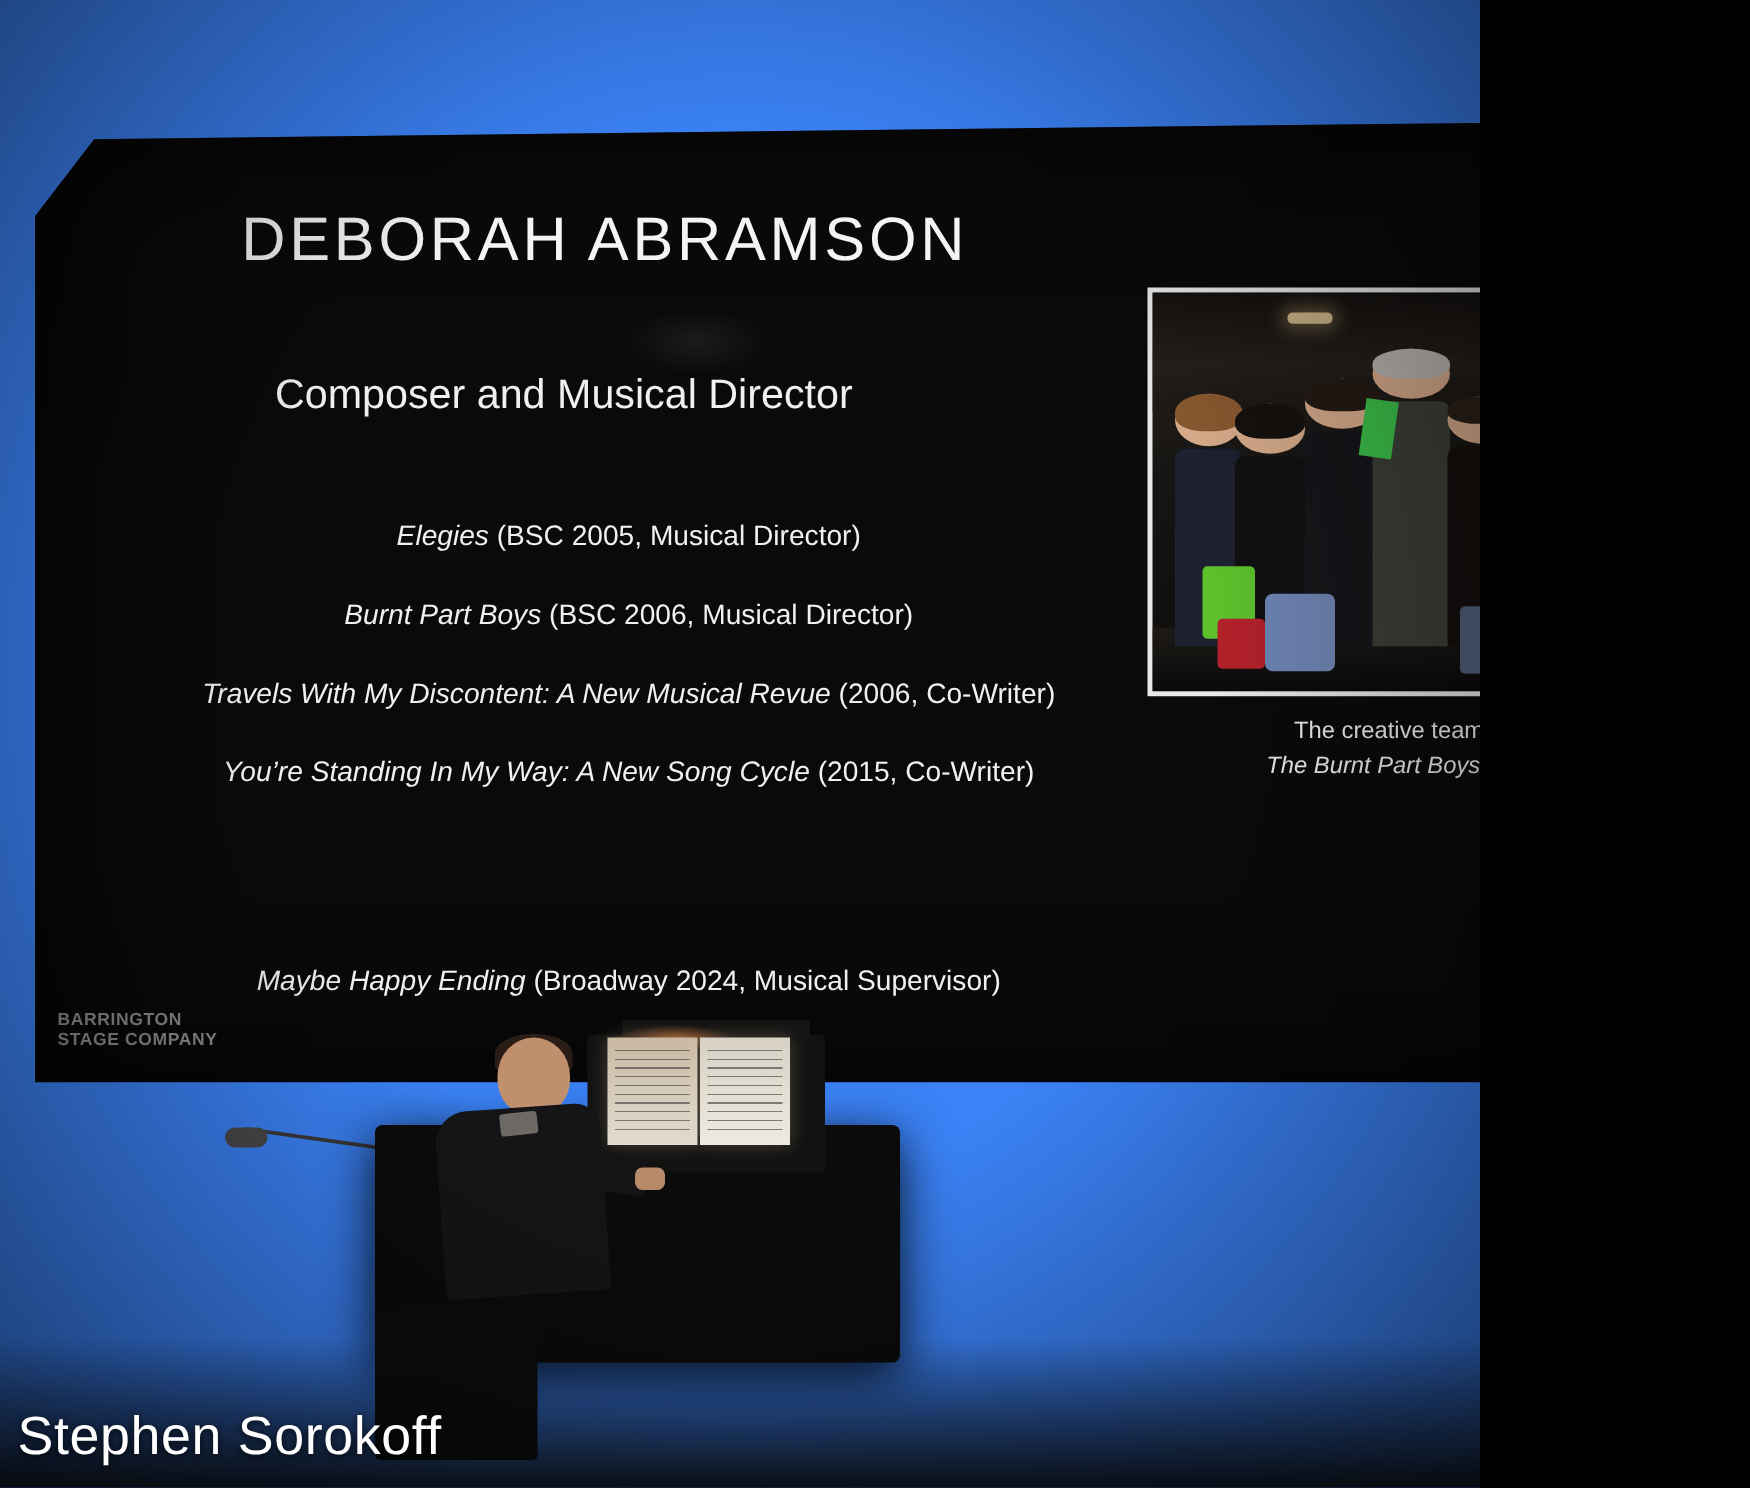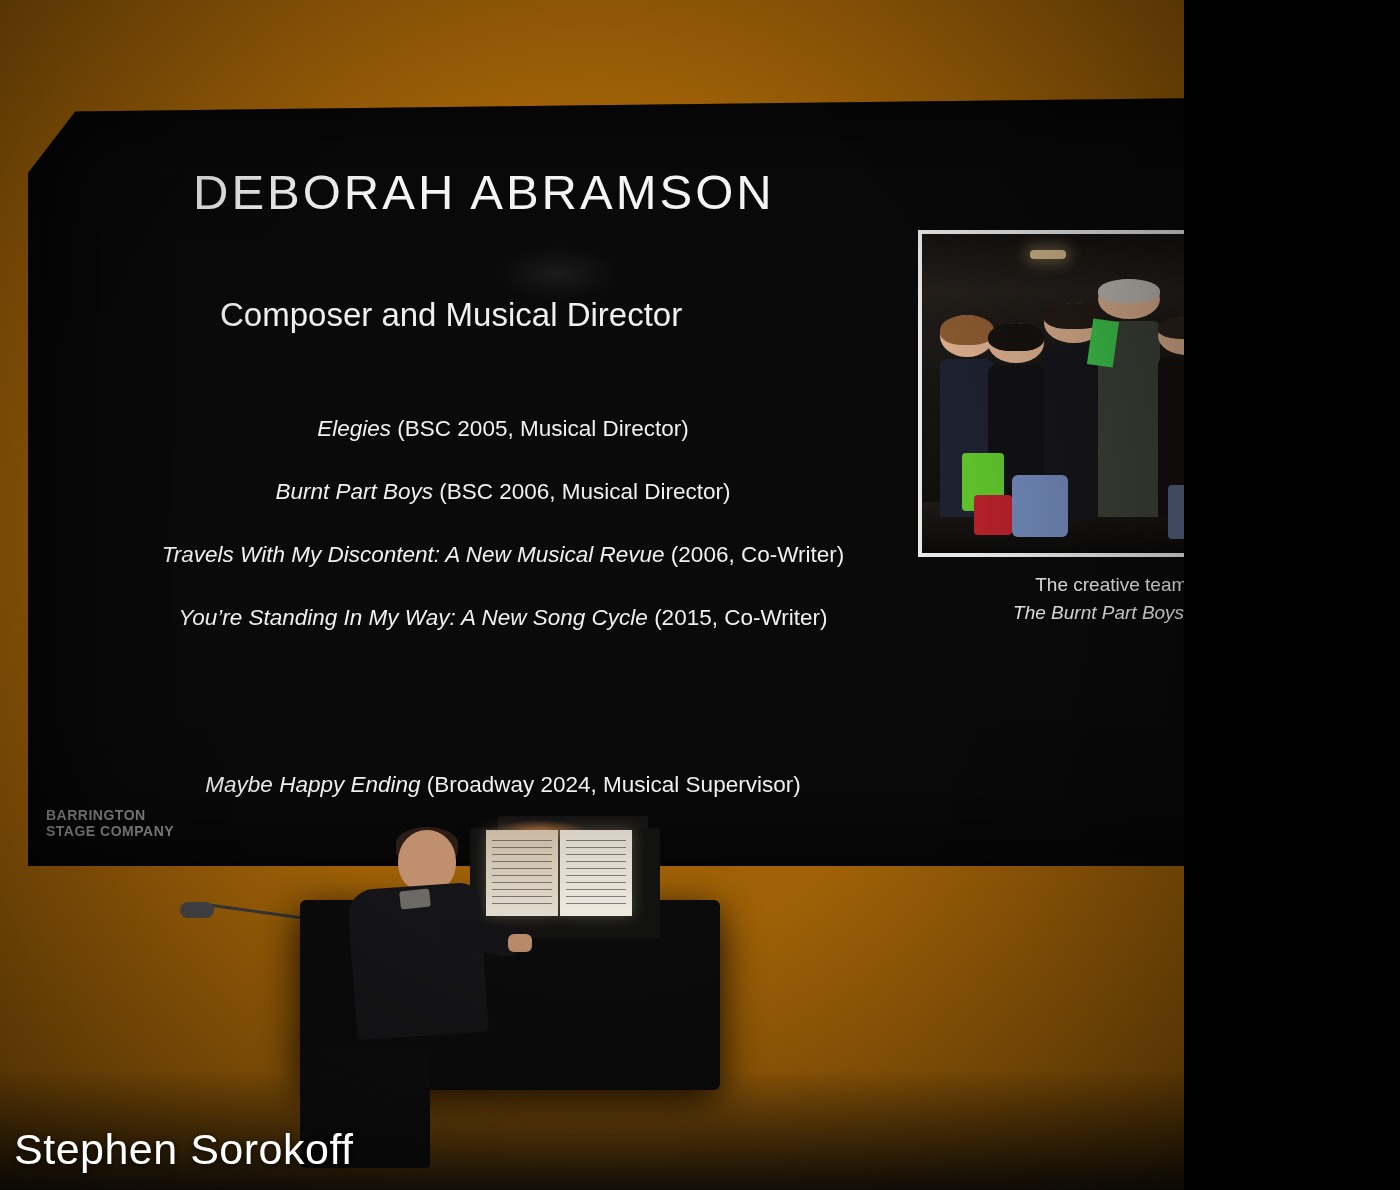--- a/index.html
+++ b/index.html
@@ -10,21 +10,21 @@
   body {
     width: 1400px;
     height: 1190px;
     overflow: hidden;
     font-family: "Liberation Sans", sans-serif;
   }
   .stage {
     position: relative;
     width: 1184px;
     height: 1190px;
-    background: #a16207;
+    background: #3b82f6;
     overflow: hidden;
   }
 
   
   .screen {
     position: absolute;
     left: 28px;
     top: 96px;
     width: 1352px;
     height: 770px;

